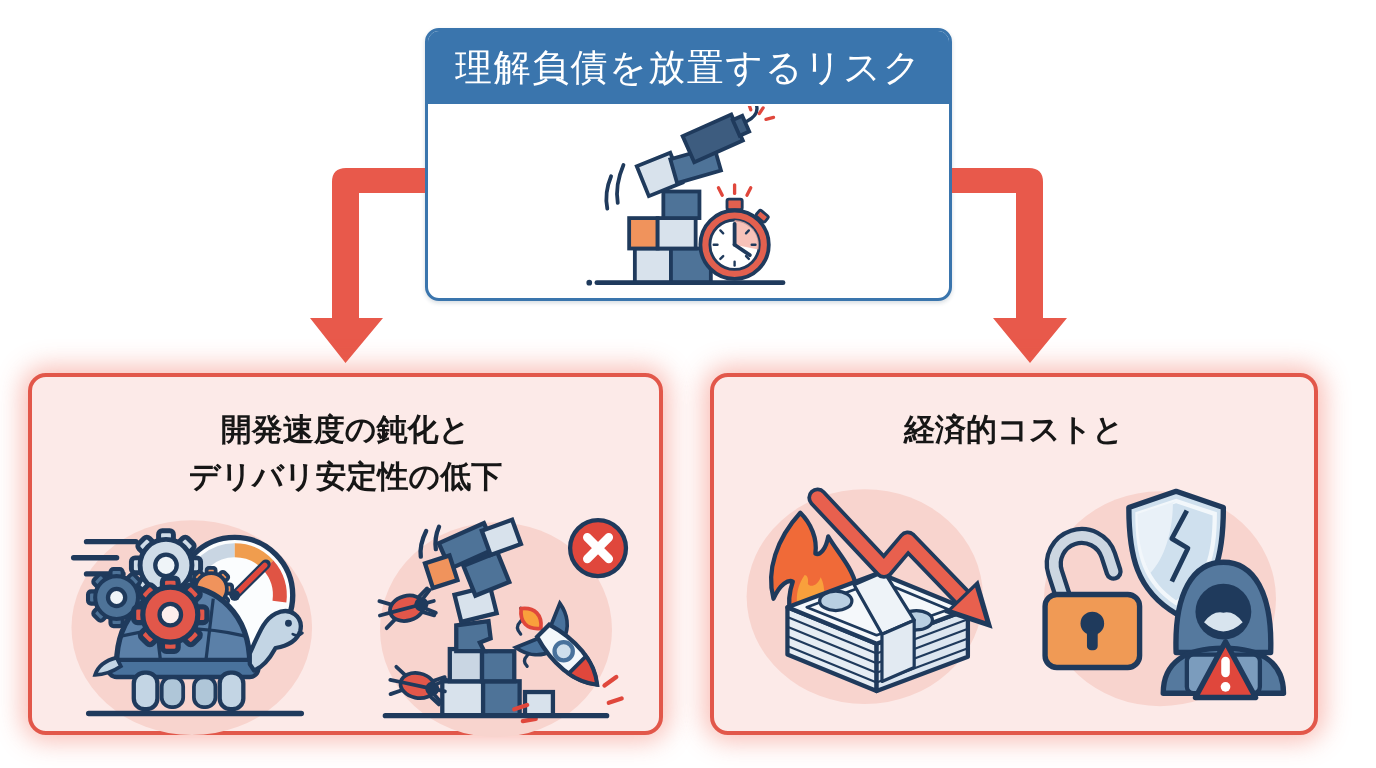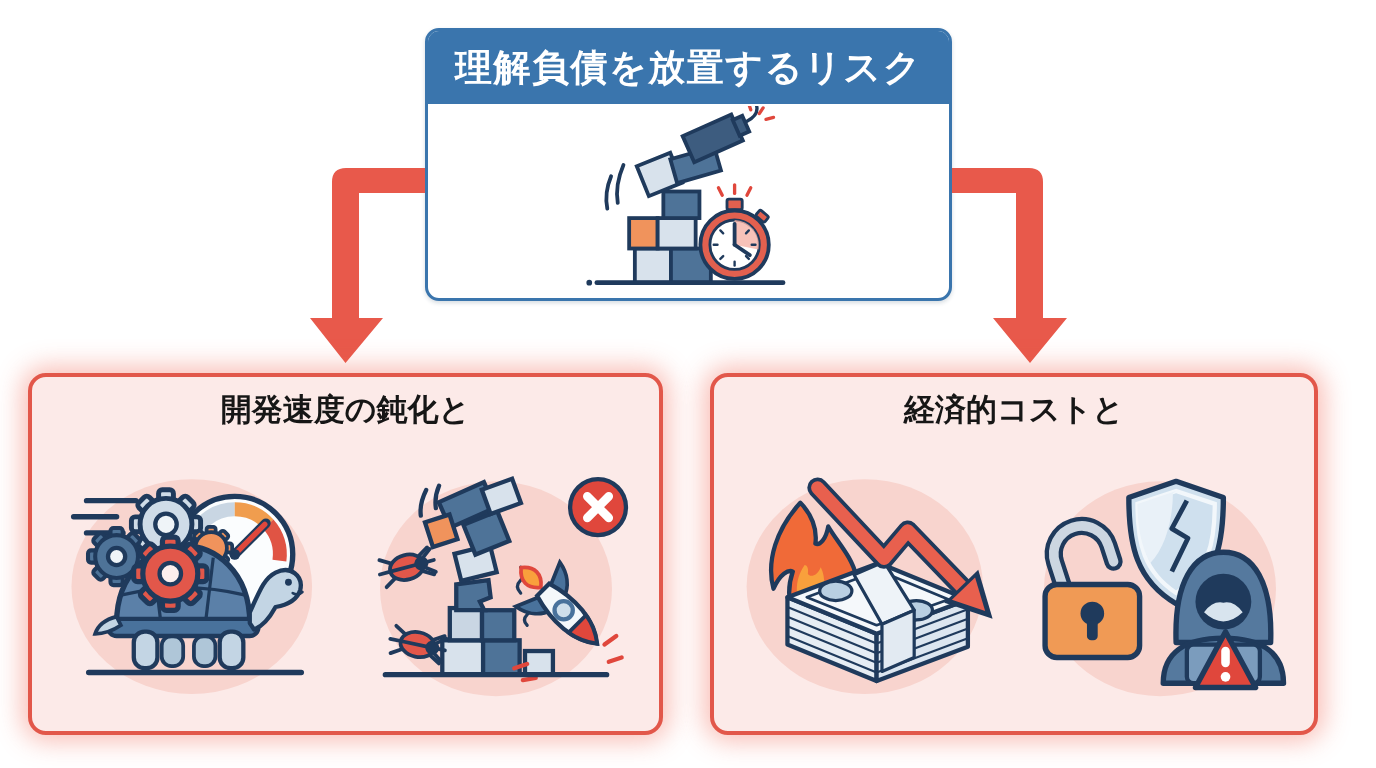--- a/index.html
+++ b/index.html
@@ -4,36 +4,36 @@
 <style>
   html,body{margin:0;padding:0;background:#ffffff;}
   body{width:1376px;height:768px;position:relative;font-family:"Liberation Sans","DejaVu Sans",sans-serif;}
   .canvas{position:absolute;inset:0;background:#ffffff;overflow:hidden;}
 
   
   .top-box{position:absolute;left:425px;top:28px;width:527px;height:273px;background:#ffffff;
     border:3px solid #3A75AD;border-radius:14px;box-sizing:border-box;overflow:hidden;
     box-shadow:0 2px 4px rgba(30,60,90,.18);}
   .top-header{height:73px;background:#3A75AD;display:flex;align-items:center;justify-content:center;}
-  .top-title{color:#ffffff;font-size:37px;font-weight:700;letter-spacing:1.5px;margin:16px;}
+  .top-title{color:#ffffff;font-size:37px;font-weight:400;letter-spacing:1.5px;margin:16px;}
   .top-body{height:194px;display:flex;align-items:flex-end;justify-content:center;}
   .top-illo{width:230px;height:190px;margin-bottom:2px;}
 
   
   .arrow-svg{position:absolute;}
   #arrowL{left:303px;top:160px;}
   #arrowR{left:943px;top:160px;}
 
   
   .risk-box{position:absolute;top:373px;height:362px;background:#FCEAE8;border:4px solid #E2574A;
     border-radius:18px;box-sizing:border-box;display:flex;flex-direction:column;align-items:center;
     box-shadow:0 0 26px 6px rgba(240,90,70,.40);}
   .risk-box.left{left:28px;width:635px;}
   .risk-box.right{left:710px;width:608px;}
-  .risk-title{margin:10px 0 0 0;text-align:center;font-size:31px;line-height:1.5;font-weight:700;color:#161616;}
+  .risk-title{margin:30px 0 0 0;text-align:center;font-size:31px;line-height:1.5;font-weight:700;color:#161616;}
   .risk-title span{display:block;}
   .illo-row{display:flex;flex:1;align-items:center;justify-content:space-evenly;width:100%;
     padding:0 6px 8px;box-sizing:border-box;}
   .illo-row svg{width:290px;height:238px;}
 </style>
 </head>
 <body>
 
 <div class="canvas">
 
@@ -147,20 +147,21 @@
   <svg id="arrowL" class="arrow-svg" width="130" height="212" viewBox="0 0 130 212">
     <path d="M122,8 L43,8 Q29,8 29,22 L29,158 L7,158 L42.5,203 L80,158 L56,158 L56,33 L122,33 Z" fill="#E8594B"></path>
   </svg>
   <svg id="arrowR" class="arrow-svg" width="132" height="212" viewBox="0 0 132 212">
     <path d="M9,8 L86,8 Q100,8 100,22 L100,158 L124,158 L87,203 L50,158 L73,158 L73,33 L9,33 Z" fill="#E8594B"></path>
   </svg>
 
   <section class="risk-box left">
     <h2 class="risk-title">
       <span>開発速度の鈍化と</span>
+      <span>デリバリ安定性の低下</span>
     </h2>
     <div class="illo-row">
 
       <svg viewBox="0 0 270 220">
         <ellipse cx="132" cy="118" rx="112" ry="100" fill="#F8D4CE"></ellipse>
         <g stroke="#1F3A5C" stroke-width="5" stroke-linecap="round">
           <path d="M34,38 H80"></path>
             <path d="M22,53 H62"></path>
             <path d="M34,68 H68"></path>
         </g>

